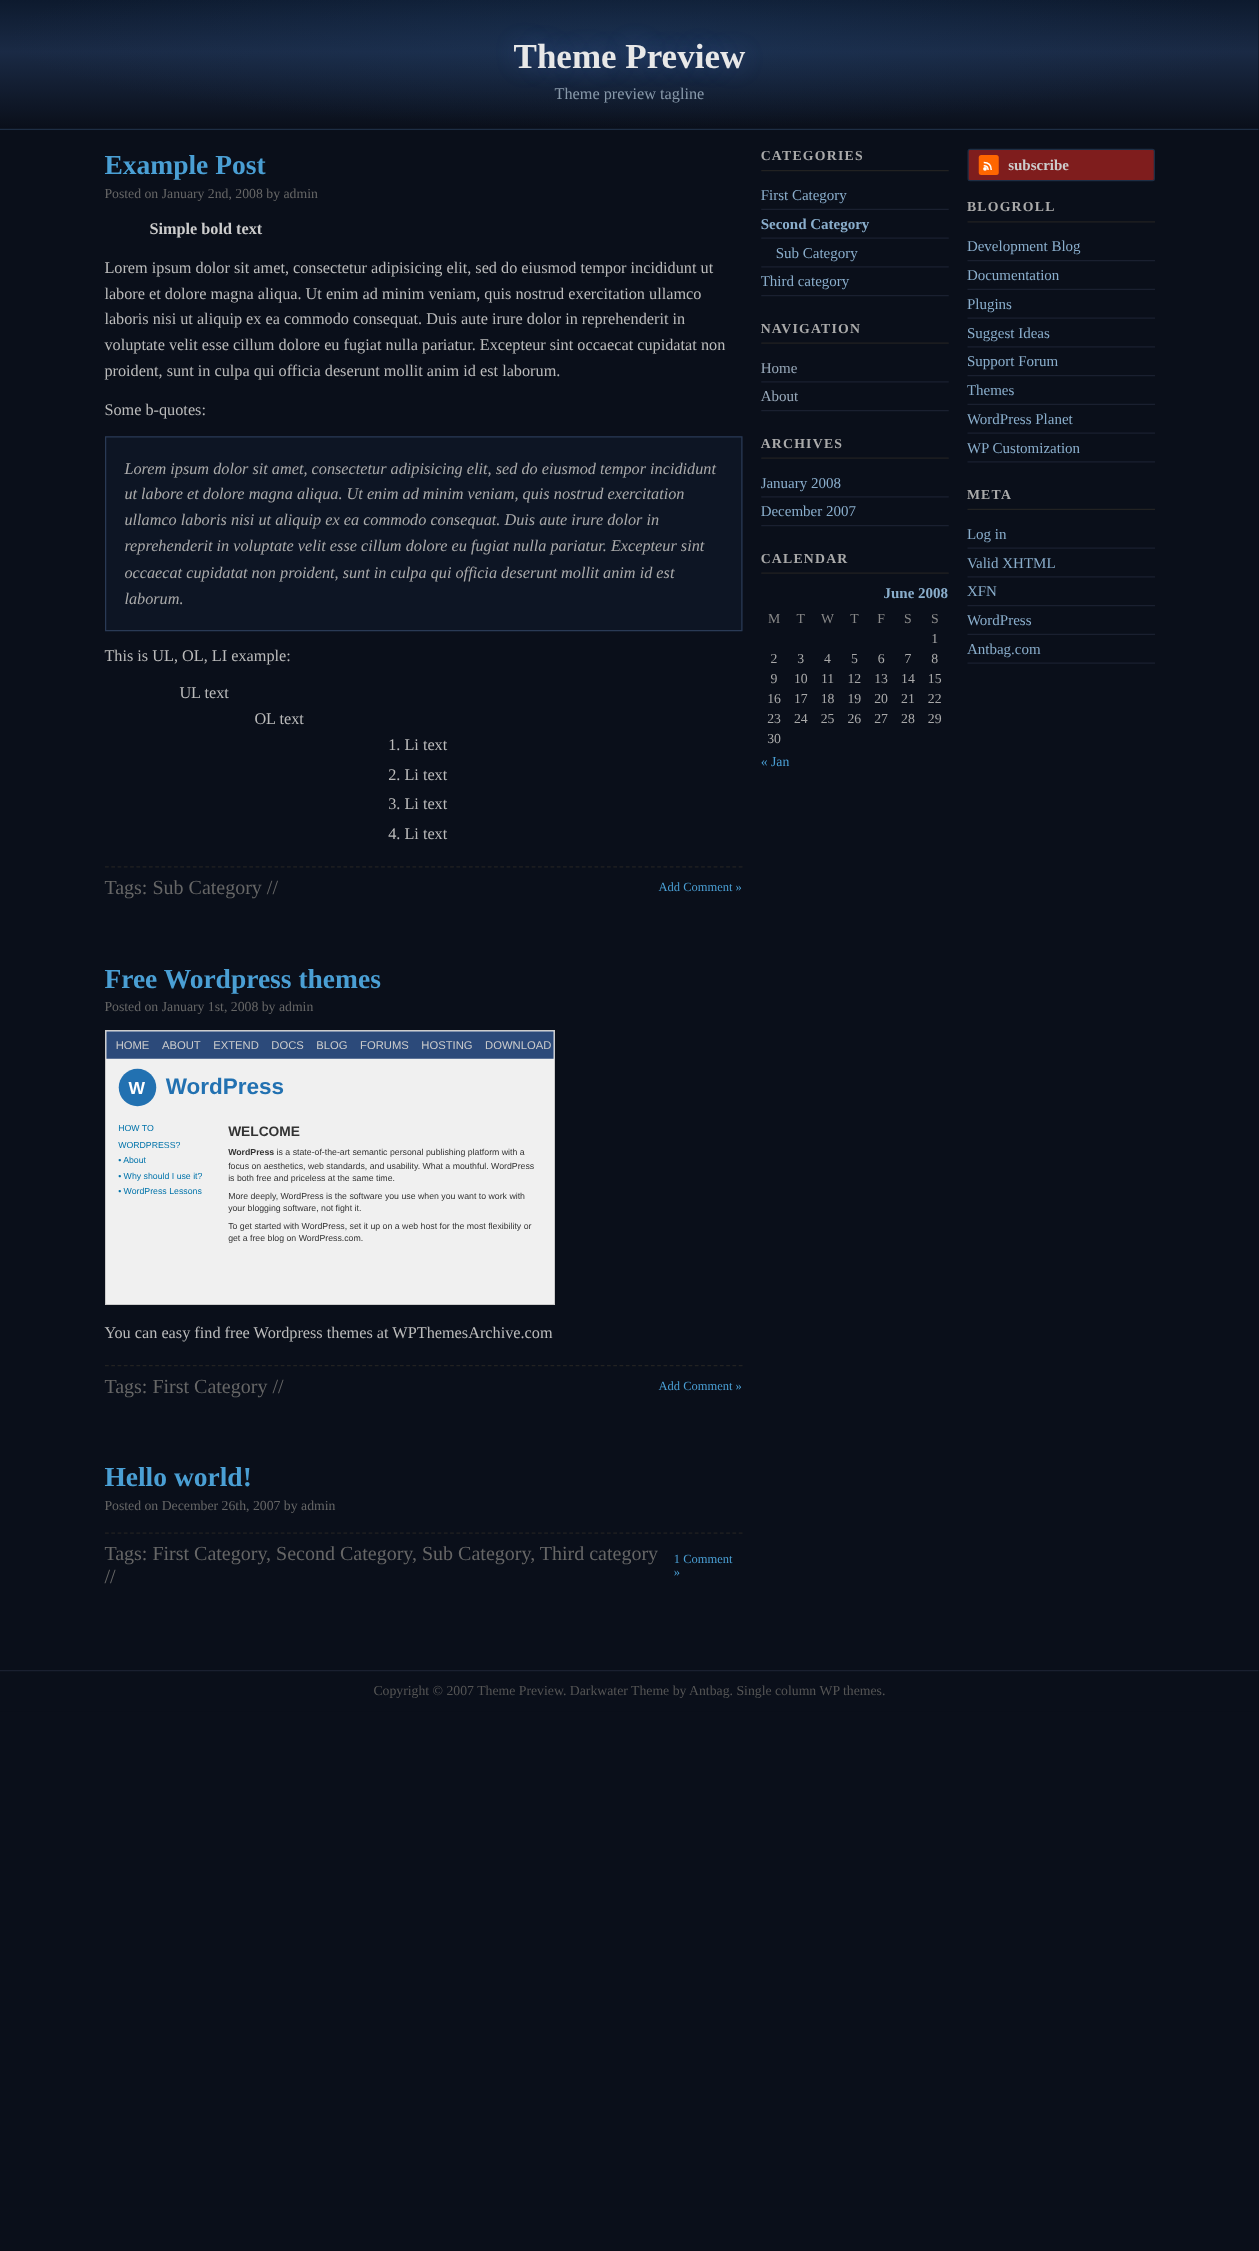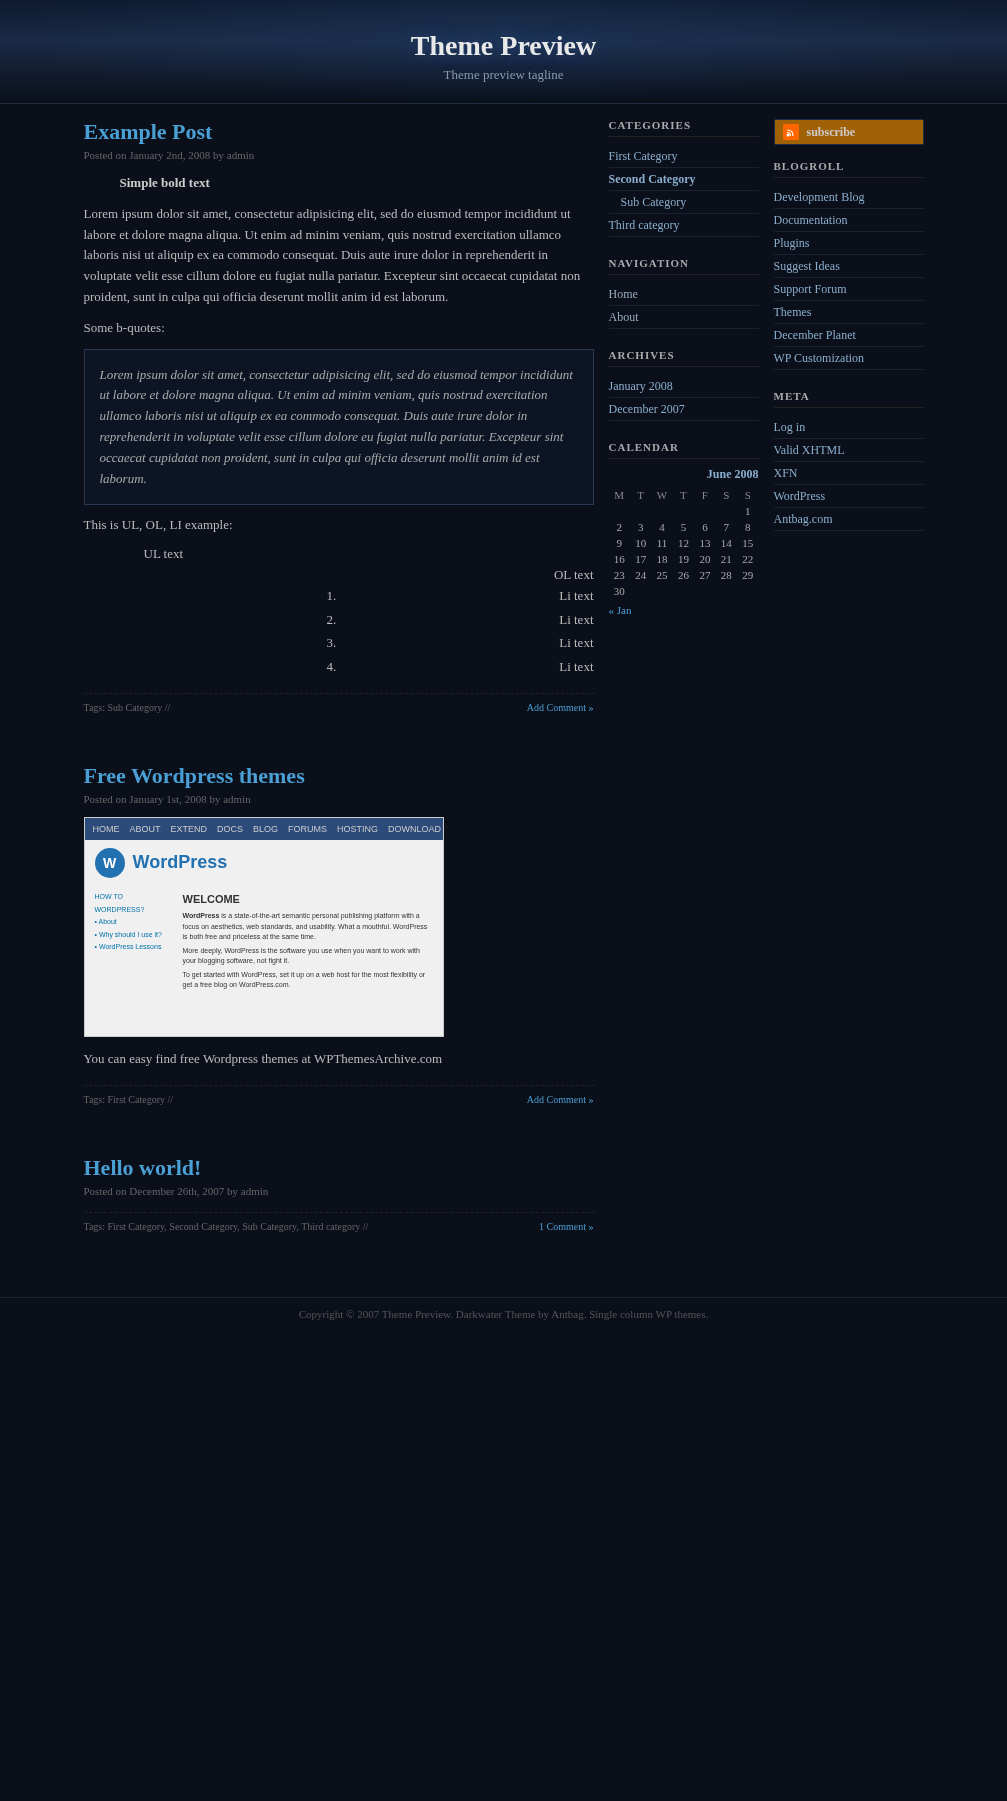--- a/index.html
+++ b/index.html
@@ -96,21 +96,21 @@
     }
     .post-footer {
       border-top: 1px dashed #222;
       margin-top: 15px;
       padding-top: 8px;
       display: flex;
       justify-content: space-between;
       align-items: center;
     }
     .post-tags {
-      font-size: 10px;
+      font-size: 16px;
       color: #666;
     }
     .add-comment-link {
       font-size: 10px;
       color: #4a9fd4;
       text-decoration: none;
     }
 
     .post-image {
       width: 360px;
@@ -222,21 +222,21 @@
       text-decoration: none;
       font-size: 12px;
     }
 
     
     .subscribe-bar {
       display: flex;
       align-items: center;
       gap: 8px;
       margin-bottom: 15px;
-      background: #a16207;
+      background: #7f1d1d;
       border: 1px solid #1e2e44;
       padding: 4px 8px;
       border-radius: 2px;
     }
     .rss-icon {
       width: 16px;
       height: 16px;
       background: #ff6600;
       border-radius: 2px;
       display: flex;
@@ -342,21 +342,21 @@
       <div class="post-title">Example Post</div>
       <div class="post-meta">Posted on January 2nd, 2008 by admin</div>
       <div class="post-content">
         <div class="bold-text">Simple bold text</div>
         <p>Lorem ipsum dolor sit amet, consectetur adipisicing elit, sed do eiusmod tempor incididunt ut labore et dolore magna aliqua. Ut enim ad minim veniam, quis nostrud exercitation ullamco laboris nisi ut aliquip ex ea commodo consequat. Duis aute irure dolor in reprehenderit in voluptate velit esse cillum dolore eu fugiat nulla pariatur. Excepteur sint occaecat cupidatat non proident, sunt in culpa qui officia deserunt mollit anim id est laborum.</p>
         <div class="section-label">Some b-quotes:</div>
         <blockquote>Lorem ipsum dolor sit amet, consectetur adipisicing elit, sed do eiusmod tempor incididunt ut labore et dolore magna aliqua. Ut enim ad minim veniam, quis nostrud exercitation ullamco laboris nisi ut aliquip ex ea commodo consequat. Duis aute irure dolor in reprehenderit in voluptate velit esse cillum dolore eu fugiat nulla pariatur. Excepteur sint occaecat cupidatat non proident, sunt in culpa qui officia deserunt mollit anim id est laborum.</blockquote>
         <div class="section-label">This is UL, OL, LI example:</div>
         <div class="ul-example">
           <span>UL text</span>
-          <div style="margin-left:76px;text-align:right;">
+          <div style="margin-left:60px;">
             <span>OL text</span>
             <ol class="ol-example">
               <li>Li text</li>
               <li>Li text</li>
               <li>Li text</li>
               <li>Li text</li>
             </ol>
           </div>
         </div>
       </div>
@@ -576,21 +576,21 @@
         <li>
           <a href="#">Suggest Ideas</a>
         </li>
         <li>
           <a href="#">Support Forum</a>
         </li>
         <li>
           <a href="#">Themes</a>
         </li>
         <li>
-          <a href="#">December Planet</a>
+          <a href="#">WordPress Planet</a>
         </li>
         <li>
           <a href="#">WP Customization</a>
         </li>
       </ul>
     </div>
 
     <div class="sidebar-widget">
       <div class="widget-title">META</div>
       <ul class="widget-list">

